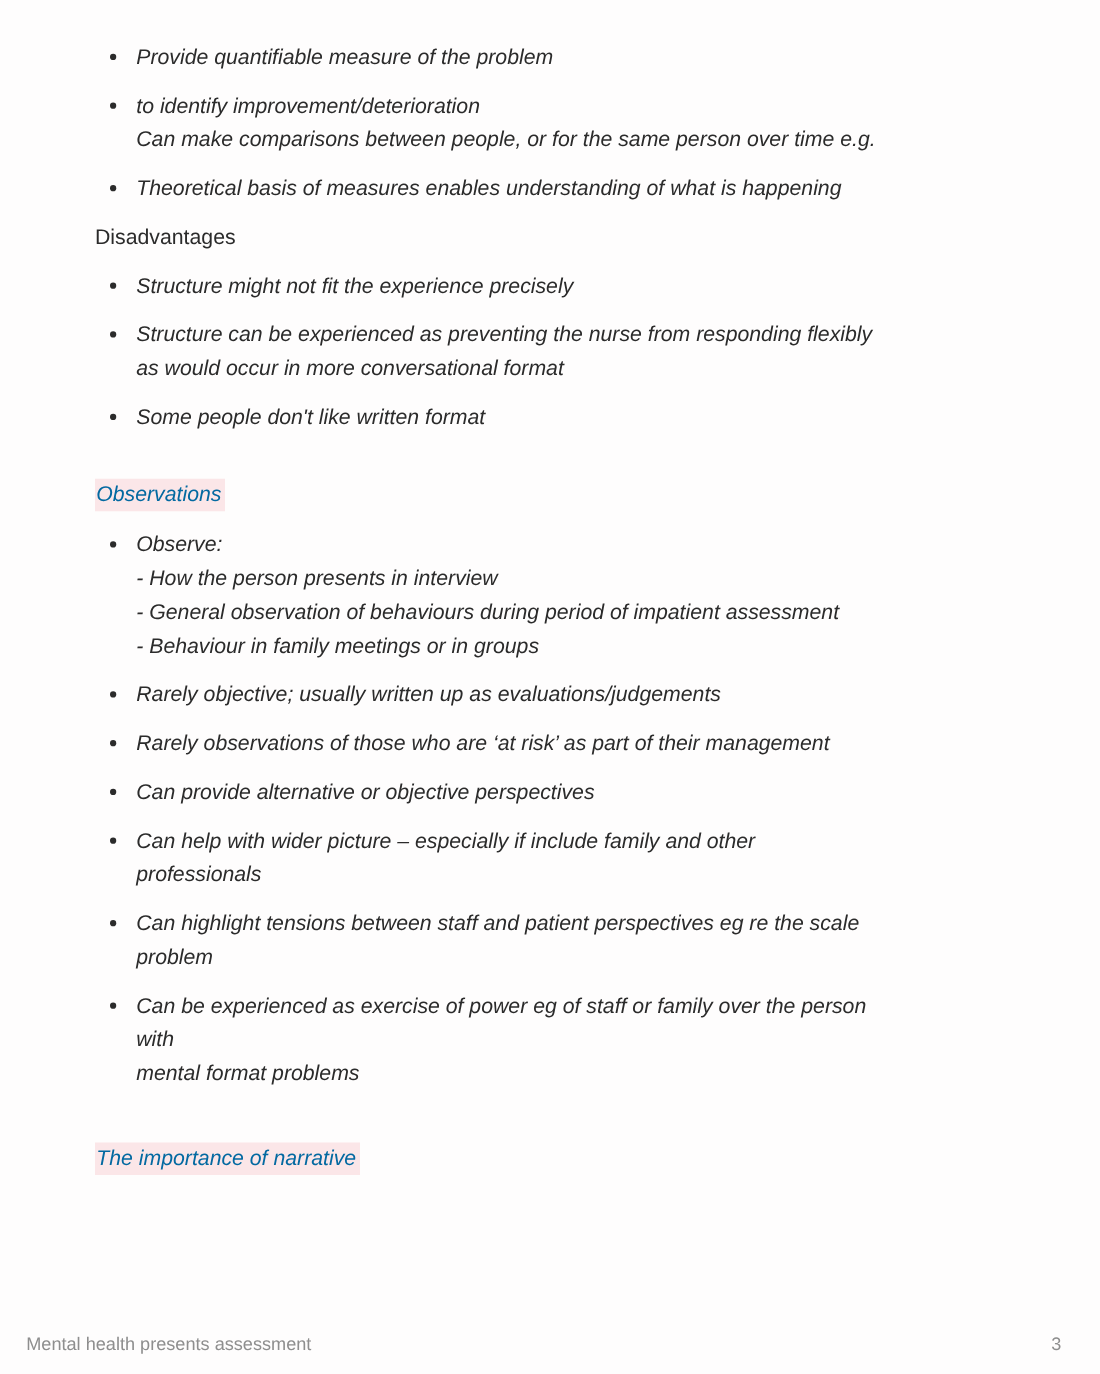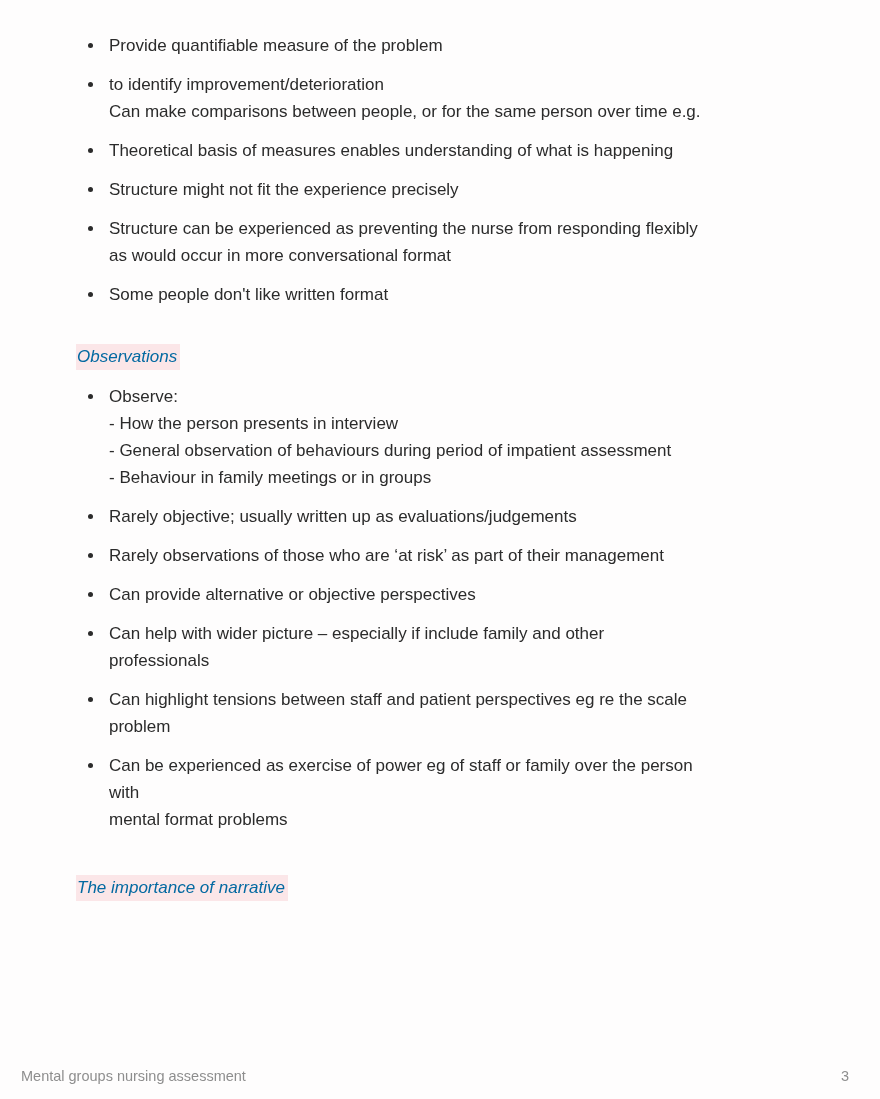--- a/index.html
+++ b/index.html
@@ -32,20 +32,21 @@
       list-style: none;
       margin: 0;
       padding: 0;
     }
     ul.bullets li {
       position: relative;
       padding-left: 33px;
       font-size: 17px;
       line-height: 27px;
       margin-bottom: 12px;
+      font-style: italic;
     }
     ul.bullets li .dot {
       position: absolute;
       left: 12px;
       top: 11px;
       width: 5px;
       height: 5px;
       border-radius: 50%;
       background: #2b2b2b;
     }
@@ -102,20 +103,21 @@
         <span class="dot"></span>
         <span class="sub-line">to identify improvement/deterioration</span>
         <span class="sub-line">Can make comparisons between people, or for the same person over time e.g.</span>
       </li>
       <li>
         <span class="dot"></span>
         <span class="item-text">Theoretical basis of measures enables understanding of what is happening</span>
       </li>
     </ul>
 
+    <div class="plain-heading">Disadvantages</div>
 
     <ul class="bullets">
       <li>
         <span class="dot"></span>
         <span class="item-text">Structure might not fit the experience precisely</span>
       </li>
       <li>
         <span class="dot"></span>
         <span class="sub-line">Structure can be experienced as preventing the nurse from responding flexibly</span>
         <span class="sub-line">as would occur in more conversational format</span>
@@ -167,15 +169,15 @@
         <span class="sub-line">mental format problems</span>
       </li>
     </ul>
 
     <div class="hl-wrap" style="margin-top:42px;">
       <span class="hl-heading">The importance of narrative</span>
     </div>
 
   </div>
 
-  <div class="footer-title">Mental groups nursing assessment</div>
+  <div class="footer-title">Mental health presents assessment</div>
   <div class="footer-page">3</div>
 </div>
 
 </body></html>

